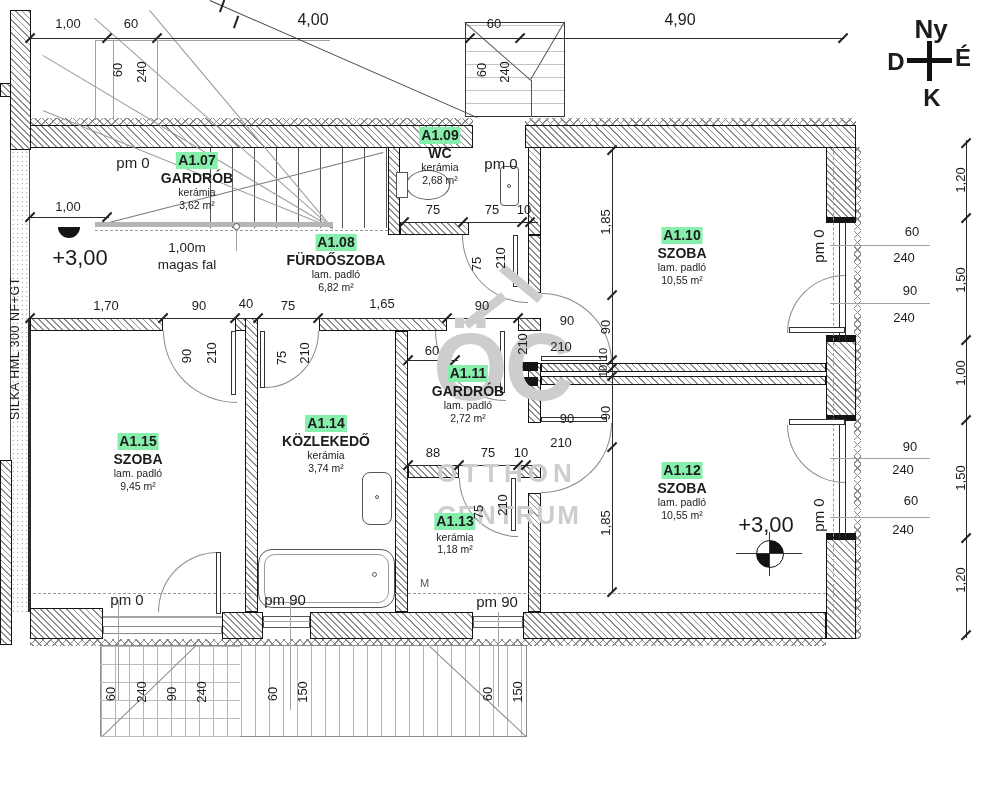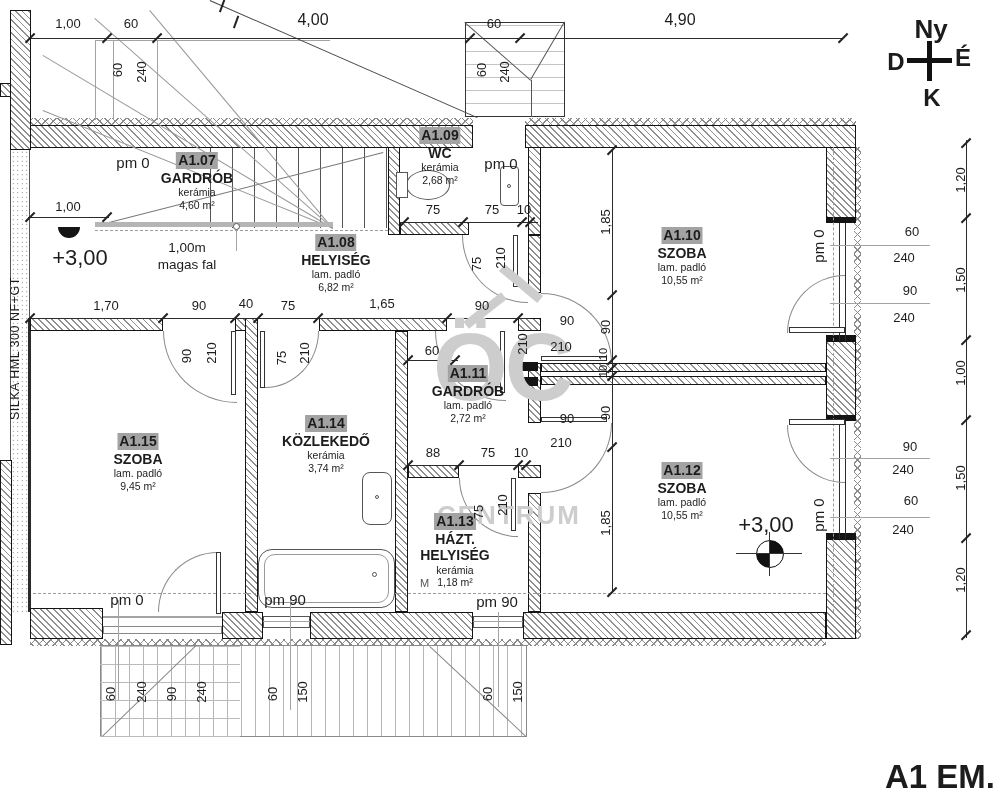--- a/index.html
+++ b/index.html
@@ -24,35 +24,36 @@
   .arc.tr{border-left:none;border-bottom:none;border-top-right-radius:100% 100%}
   .arc.bl{border-right:none;border-top:none;border-bottom-left-radius:100% 100%}
   .arc.br{border-left:none;border-top:none;border-bottom-right-radius:100% 100%}
   .leaf{position:absolute;box-sizing:border-box;border:1.2px solid #333;background:#fff}
   .dim{position:absolute;font-size:13px;white-space:nowrap;transform:translate(-50%,-50%);z-index:30}
   .dim.rot{transform:translate(-50%,-50%) rotate(-90deg)}
   .tick{position:absolute;width:13px;height:1.8px;background:#222;
         transform:translate(-50%,-50%) rotate(-45deg);z-index:29}
   .room{position:absolute;transform:translateX(-50%);text-align:center;line-height:1.18;z-index:28}
   .room .c,.room .n{font-weight:bold;font-size:14px;white-space:normal}
-  .room .c{background:#a3a3a3;display:inline-block;padding:0 2px}
+  .room .c{background:#86efac;display:inline-block;padding:0 2px}
   .room .n{max-width:112px;margin:0 auto}
   .room .f,.room .a{font-size:10.5px}
   .note{position:absolute;z-index:28;white-space:nowrap}
   .wm{position:absolute;color:#cdcdcd;z-index:1;font-weight:bold;white-space:nowrap}
   .compass{font-weight:bold}
 </style>
 </head>
 <body>
 
 <div id="plan">
 
   <div class="wm" style="left:461px;top:306px;width:48px;height:9px;background:#cdcdcd;transform:rotate(-38deg)"></div>
   <div class="wm" style="left:496px;top:279px;width:50px;height:9px;background:#cdcdcd;transform:rotate(40deg)"></div>
   <div class="wm" style="left:433px;top:312px;font-size:96px;letter-spacing:-3px">ÖC</div>
+  <div class="wm" style="left:437px;top:458px;font-size:26px;letter-spacing:5px">OTTHON</div>
   <div class="wm" style="left:437px;top:500px;font-size:26px;letter-spacing:2px">CENTRUM</div>
 
   <div class="zig" style="left:30px;top:118px;width:443px;height:7px"></div>
   <div class="zig" style="left:525px;top:118px;width:331px;height:7px"></div>
   <div class="zig" style="left:30px;top:639px;width:796px;height:7px"></div>
   <div class="zig" style="left:854px;top:147px;width:7px;height:492px"></div>
 
   <div class="stip" style="left:10px;top:150px;width:18px;height:462px"></div>
   <div class="wall" style="left:10px;top:10px;width:21px;height:140px"></div>
   <div class="wall" style="left:0px;top:83px;width:11px;height:14px"></div>
@@ -204,21 +205,20 @@
   <div class="note" style="left:766px;top:512px;transform:translateX(-50%);font-size:22px">+3,00</div>
   <div class="note" style="left:420px;top:577px;font-size:11px;color:#555">M</div>
 
   <div class="ln" style="left:907px;top:58px;width:45px;height:5px;background:#111"></div>
   <div class="ln" style="left:927px;top:41px;width:5px;height:40px;background:#111"></div>
   <div class="note compass" style="left:931px;top:14px;transform:translateX(-50%);font-size:26px">Ny</div>
   <div class="note compass" style="left:896px;top:48px;transform:translateX(-50%);font-size:24px">D</div>
   <div class="note compass" style="left:963px;top:44px;transform:translateX(-50%);font-size:24px">É</div>
   <div class="note compass" style="left:932px;top:84px;transform:translateX(-50%);font-size:24px">K</div>
 
-  <div class="note" style="left:995px;top:758px;transform:translateX(-100%);font-size:33px;font-weight:bold">A1 EM.</div>
 
 <span class="dim" style="left: 120px; top: -5px;">240</span>
     <span class="dim" style="left: 68px; top: 23px;">1,00</span>
     <span class="dim" style="left: 131px; top: 23px;">60</span>
     <span class="dim" style="font-size: 16px; left: 313px; top: 20px;">4,00</span>
     <span class="dim" style="left: 494px; top: 23px;">60</span>
     <span class="dim" style="font-size: 16px; left: 680px; top: 20px;">4,90</span>
     <span class="dim rot" style="left: 117px; top: 70px;">60</span>
     <span class="dim rot" style="left: 141px; top: 72px;">240</span>
     <span class="dim rot" style="left: 481px; top: 70px;">60</span>
@@ -317,22 +317,22 @@
     <i class="tick" style="left: 612px; top: 447px;"></i>
     <i class="tick" style="left: 612px; top: 592px;"></i>
     <i class="tick" style="left: 966px; top: 143px;"></i>
     <i class="tick" style="left: 966px; top: 218px;"></i>
     <i class="tick" style="left: 966px; top: 340px;"></i>
     <i class="tick" style="left: 966px; top: 420px;"></i>
     <i class="tick" style="left: 966px; top: 538px;"></i>
     <i class="tick" style="left: 966px; top: 635px;"></i>
     <i class="tick" style="left: 222px; top: 6px; transform: translate(-50%, -50%) rotate(-70deg);"></i>
     <i class="tick" style="left: 236px; top: 22px; transform: translate(-50%, -50%) rotate(-70deg);"></i>
-    <div class="room" style="left: 197px; top: 151px;"><div class="c">A1.07</div><div class="n">GARDRÓB</div><div class="f">kerámia</div><div class="a">4,60 m²</div></div>
+    <div class="room" style="left: 197px; top: 151px;"><div class="c">A1.07</div><div class="n">GARDRÓB</div><div class="f">kerámia</div><div class="a">3,62 m²</div></div>
     <div class="room" style="left: 440px; top: 126px;"><div class="c">A1.09</div><div class="n">WC</div><div class="f">kerámia</div><div class="a">2,68 m²</div></div>
-    <div class="room" style="left: 336px; top: 233px;"><div class="c">A1.08</div><div class="n">HELYISÉG</div><div class="f">lam. padló</div><div class="a">6,82 m²</div></div>
+    <div class="room" style="left: 336px; top: 233px;"><div class="c">A1.08</div><div class="n">FÜRDŐSZOBA</div><div class="f">lam. padló</div><div class="a">6,82 m²</div></div>
     <div class="room" style="left: 682px; top: 226px;"><div class="c">A1.10</div><div class="n">SZOBA</div><div class="f">lam. padló</div><div class="a">10,55 m²</div></div>
     <div class="room" style="left: 468px; top: 364px;"><div class="c">A1.11</div><div class="n">GARDRÓB</div><div class="f">lam. padló</div><div class="a">2,72 m²</div></div>
     <div class="room" style="left: 682px; top: 461px;"><div class="c">A1.12</div><div class="n">SZOBA</div><div class="f">lam. padló</div><div class="a">10,55 m²</div></div>
     <div class="room" style="left: 326px; top: 414px;"><div class="c">A1.14</div><div class="n">KÖZLEKEDŐ</div><div class="f">kerámia</div><div class="a">3,74 m²</div></div>
-    <div class="room" style="left: 455px; top: 512px;"><div class="c">A1.13</div><div class="n">HÁZT. HELYISÉG</div><div class="f">kerámia</div><div class="a">1,18 m²</div></div>
+    <div class="room" style="left: 455px; top: 512px;"><div class="c">A1.13</div><div class="f">kerámia</div><div class="a">1,18 m²</div></div>
     <div class="room" style="left: 138px; top: 432px;"><div class="c">A1.15</div><div class="n">SZOBA</div><div class="f">lam. padló</div><div class="a">9,45 m²</div></div>
   </div>
 
 </body></html>

